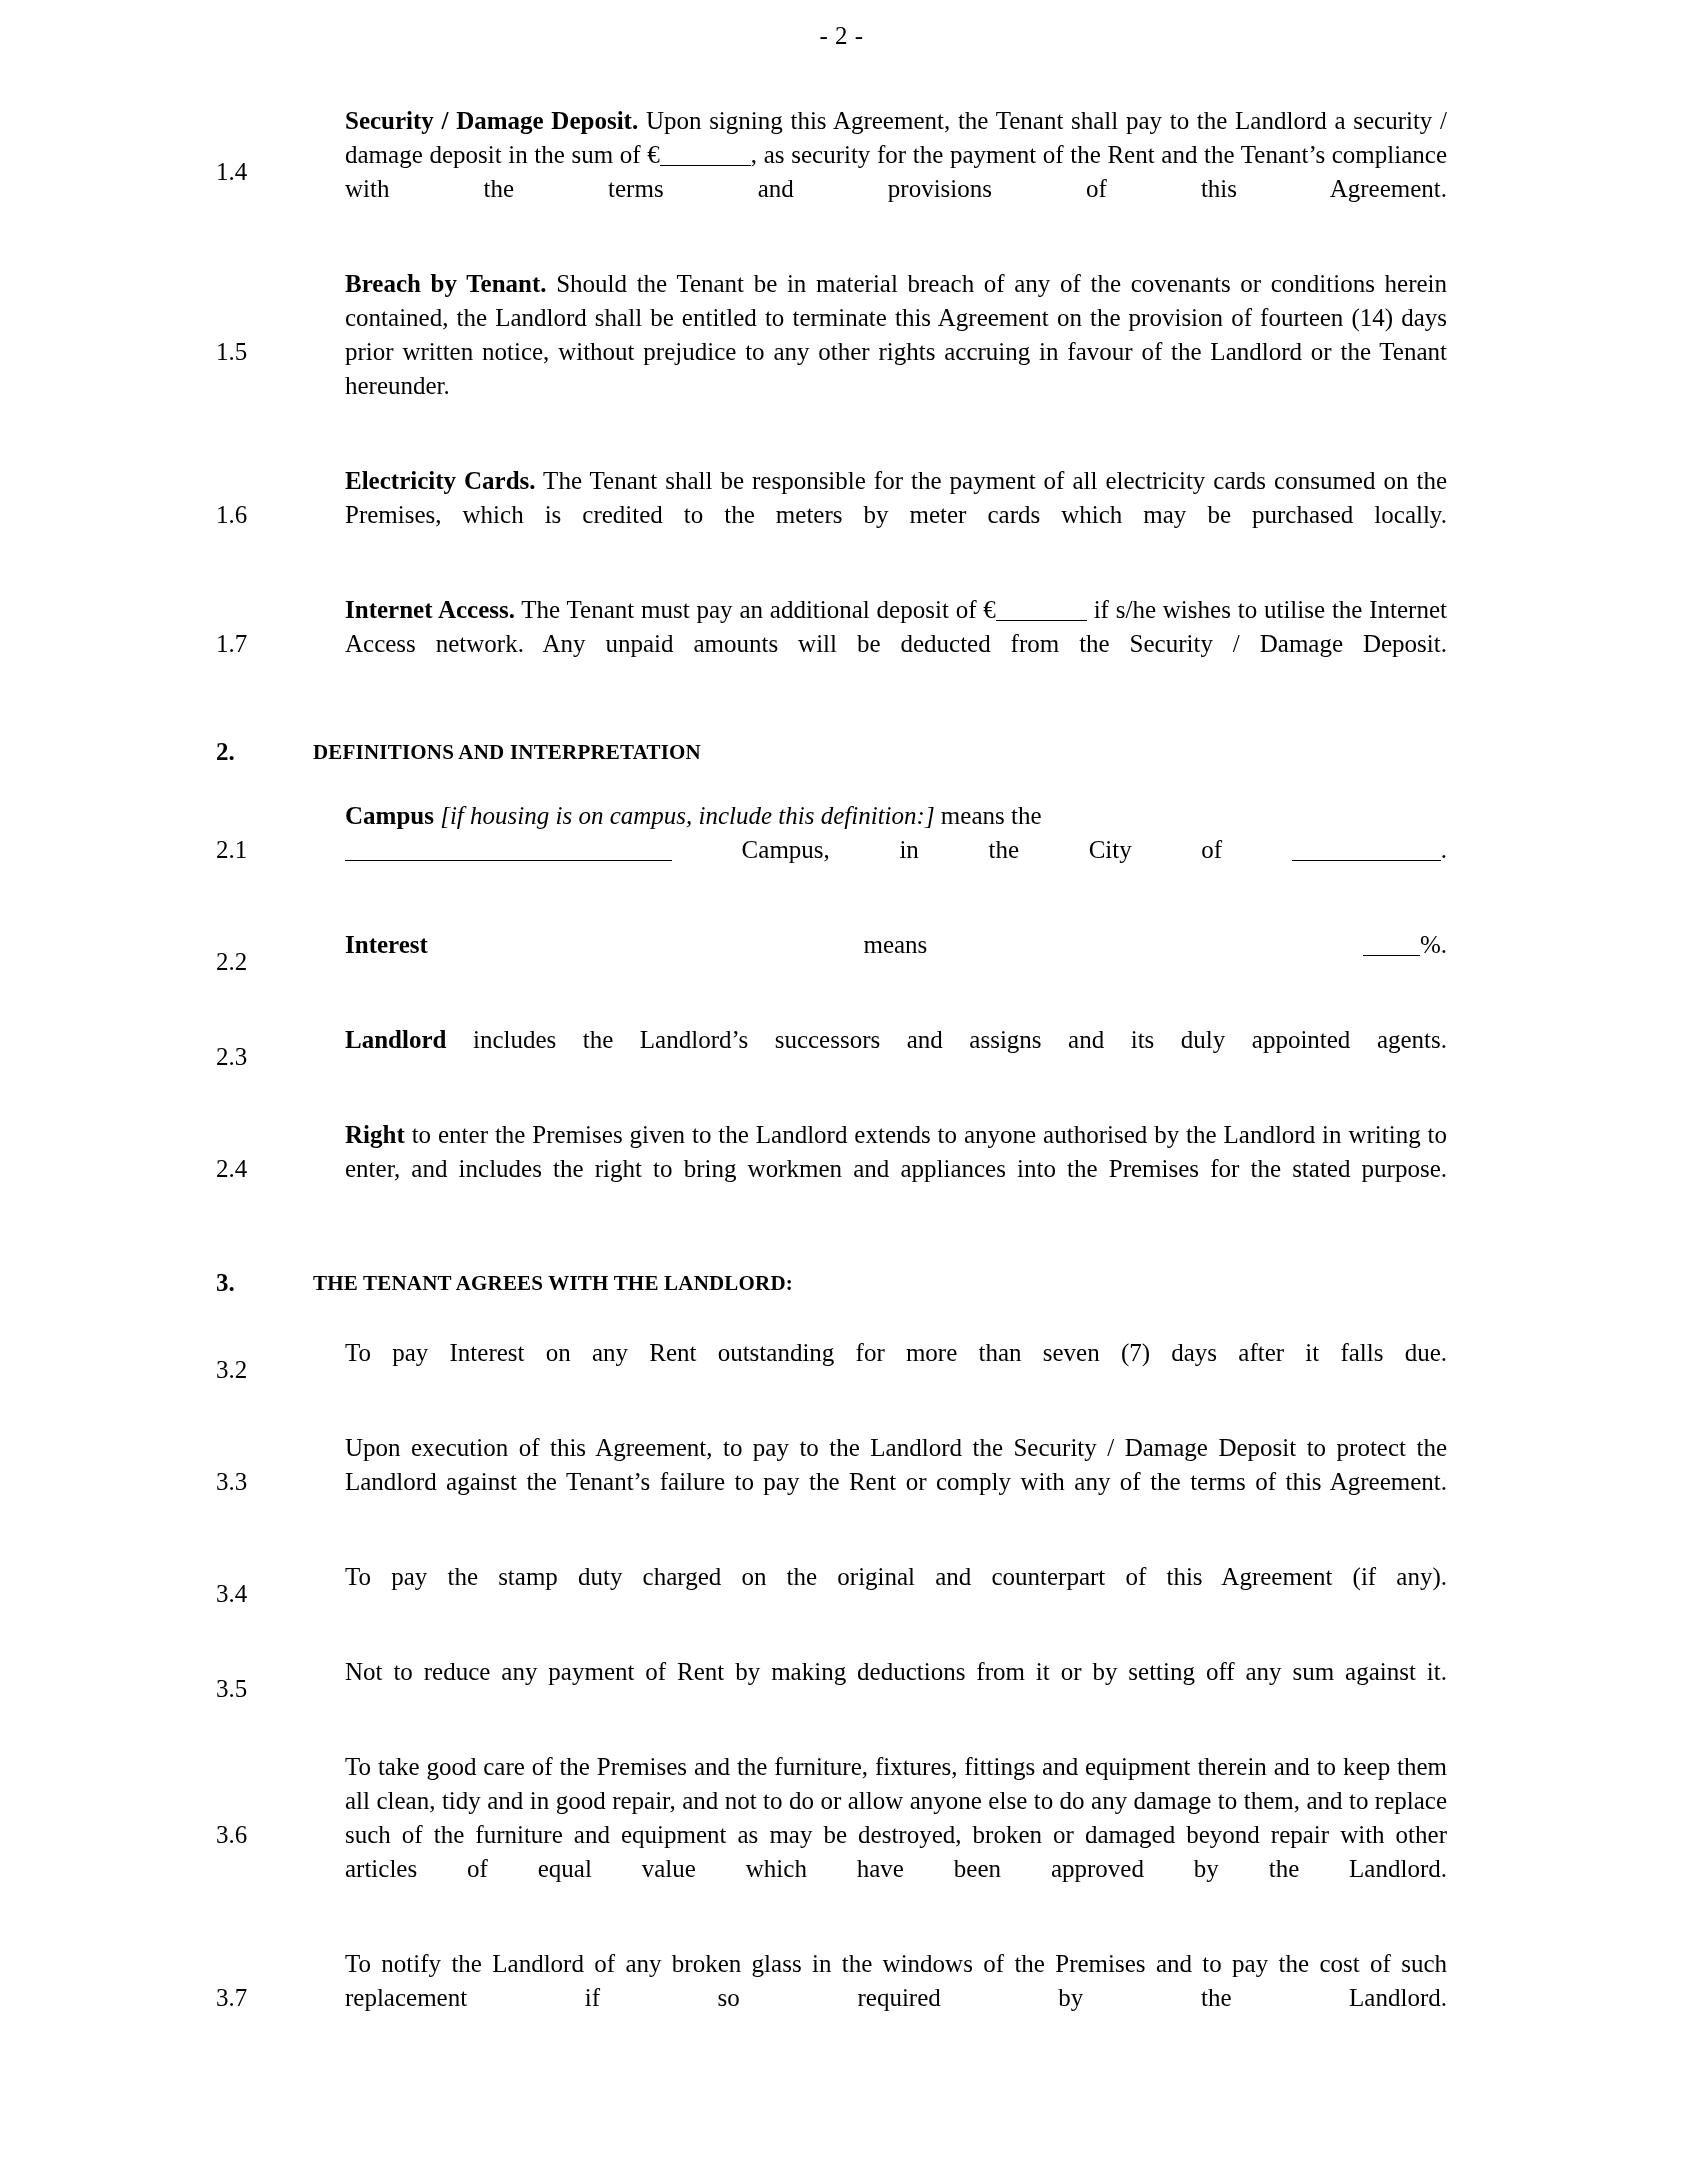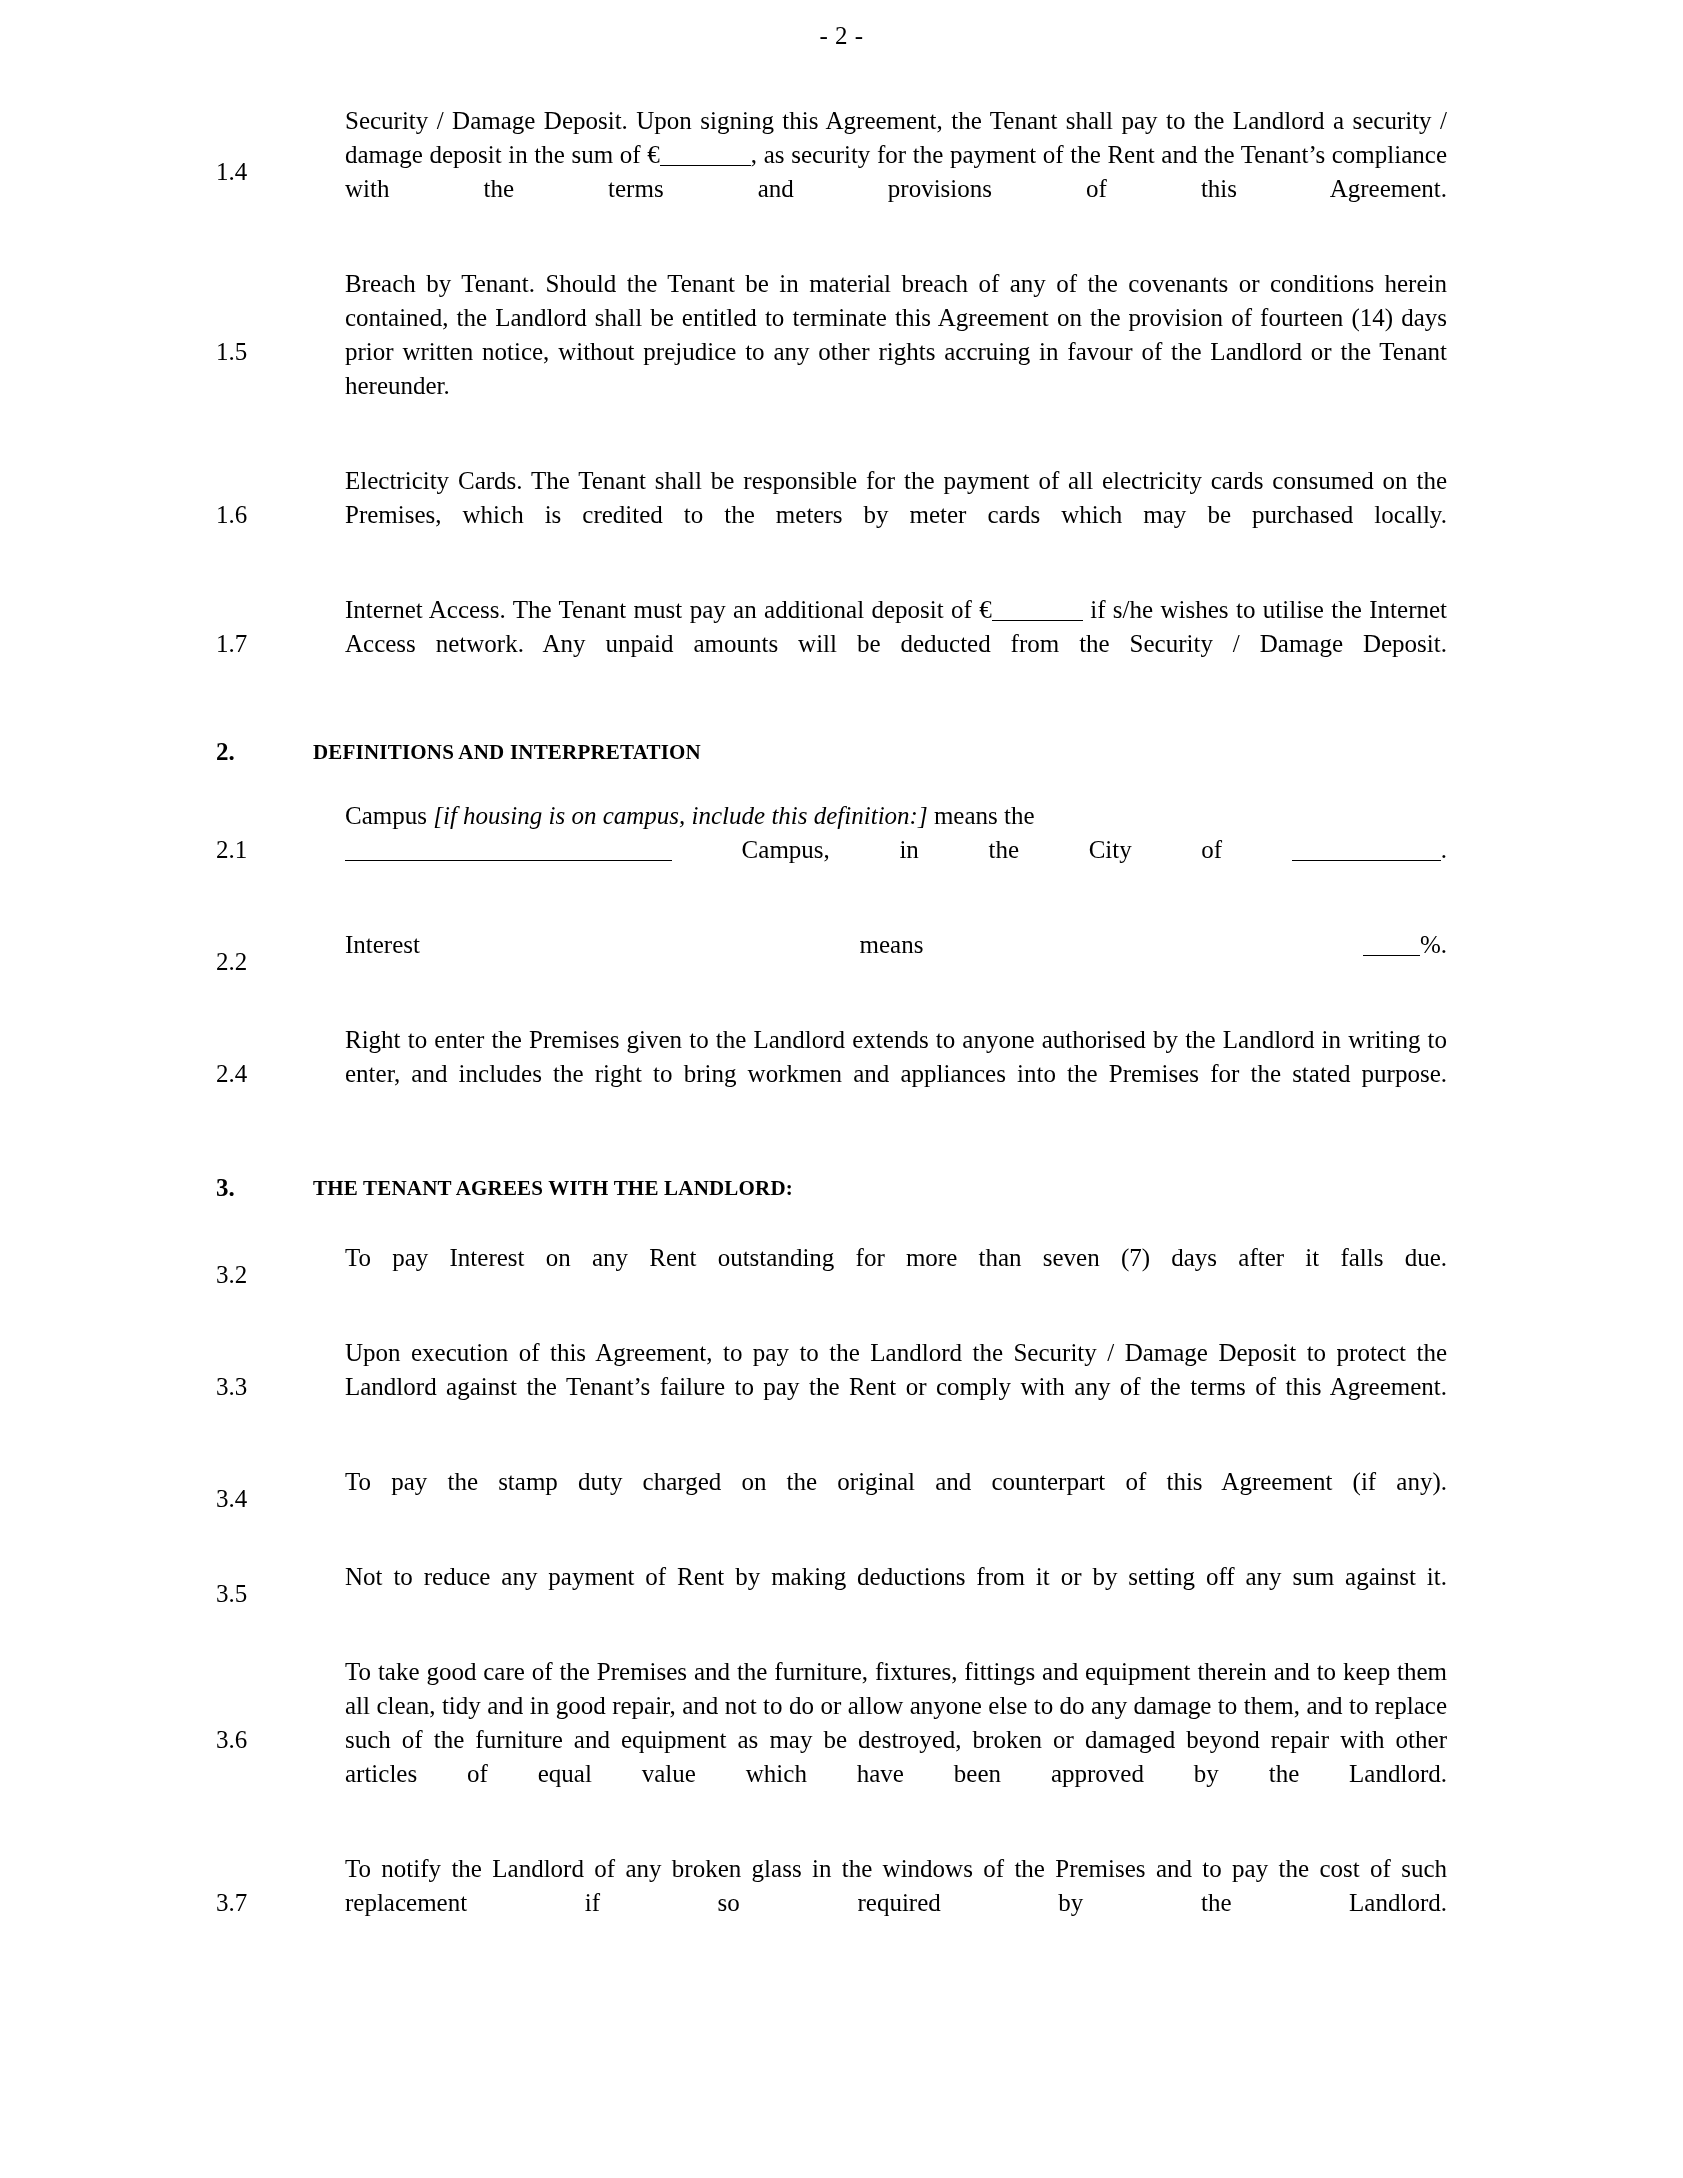--- a/index.html
+++ b/index.html
@@ -54,21 +54,21 @@
     text-justify: inter-word;
     hyphens: none;
   }
   
   .clause-body::after {
     content: "";
     display: inline-block;
     width: 100%;
   }
   .lead {
-    font-weight: normal;
+    font-weight: bold;
   }
   .ital {
     font-style: italic;
   }
   .heading {
     display: flex;
     align-items: flex-start;
     margin-top: 40px;
     margin-bottom: 30px;
   }
@@ -155,20 +155,24 @@
     <div class="clause">
       <div class="clause-num">2.1</div>
       <div class="clause-body"><span class="lead">Campus</span>&nbsp;<span class="ital">[if housing is on campus, include this definition:]</span><span> means the</span><br><span class="blank-long"></span><span> Campus, in the City of </span><span class="blank-med"></span><span>.</span></div>
     </div>
 
     <div class="clause">
       <div class="clause-num">2.2</div>
       <div class="clause-body"><span class="lead">Interest</span><span> means </span><span class="blank-tiny"></span><span>%.</span></div>
     </div>
 
+    <div class="clause">
+      <div class="clause-num">2.3</div>
+      <div class="clause-body"><span class="lead">Landlord</span><span> includes the Landlord’s successors and assigns and its duly appointed agents.</span></div>
+    </div>
 
     <div class="clause">
       <div class="clause-num">2.4</div>
       <div class="clause-body"><span class="lead">Right</span><span> to enter the Premises given to the Landlord extends to anyone authorised by the Landlord in writing to enter, and includes the right to bring workmen and appliances into the Premises for the stated purpose.</span></div>
     </div>
 
     <div class="heading sec3-gap">
       <div class="clause-num">3.</div>
       <div class="heading-text">THE TENANT AGREES WITH THE LANDLORD:</div>
     </div>

